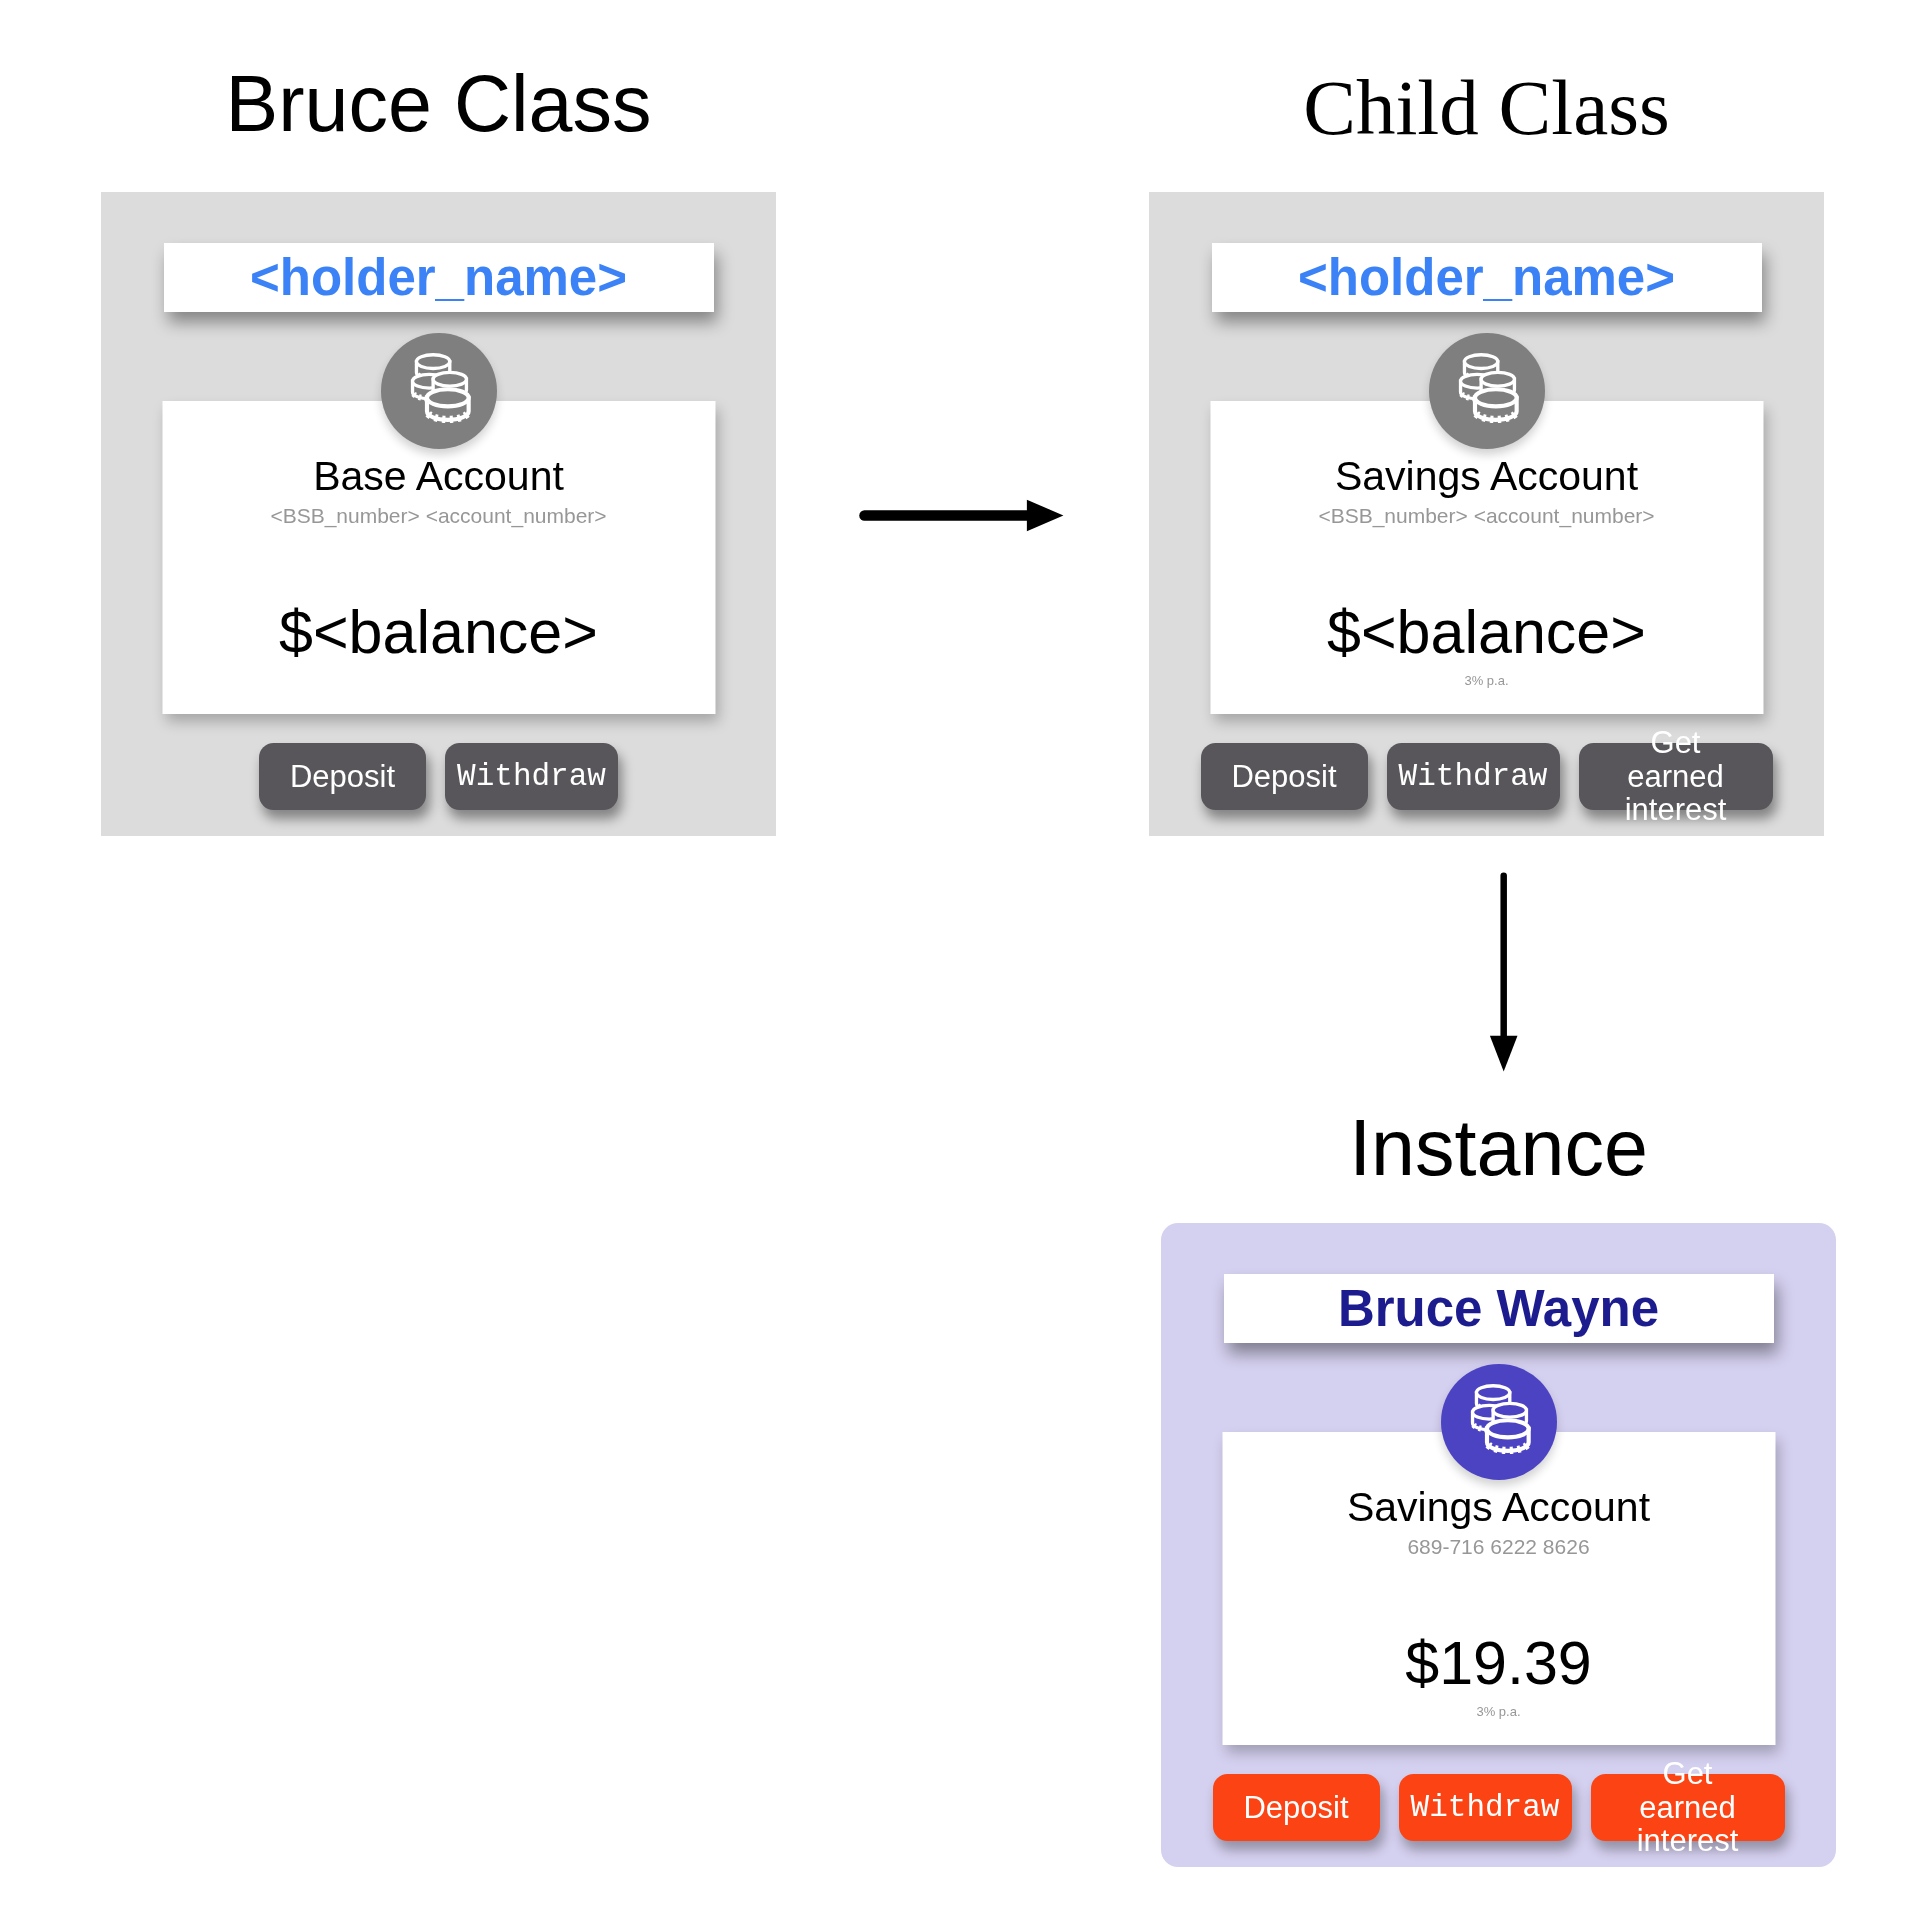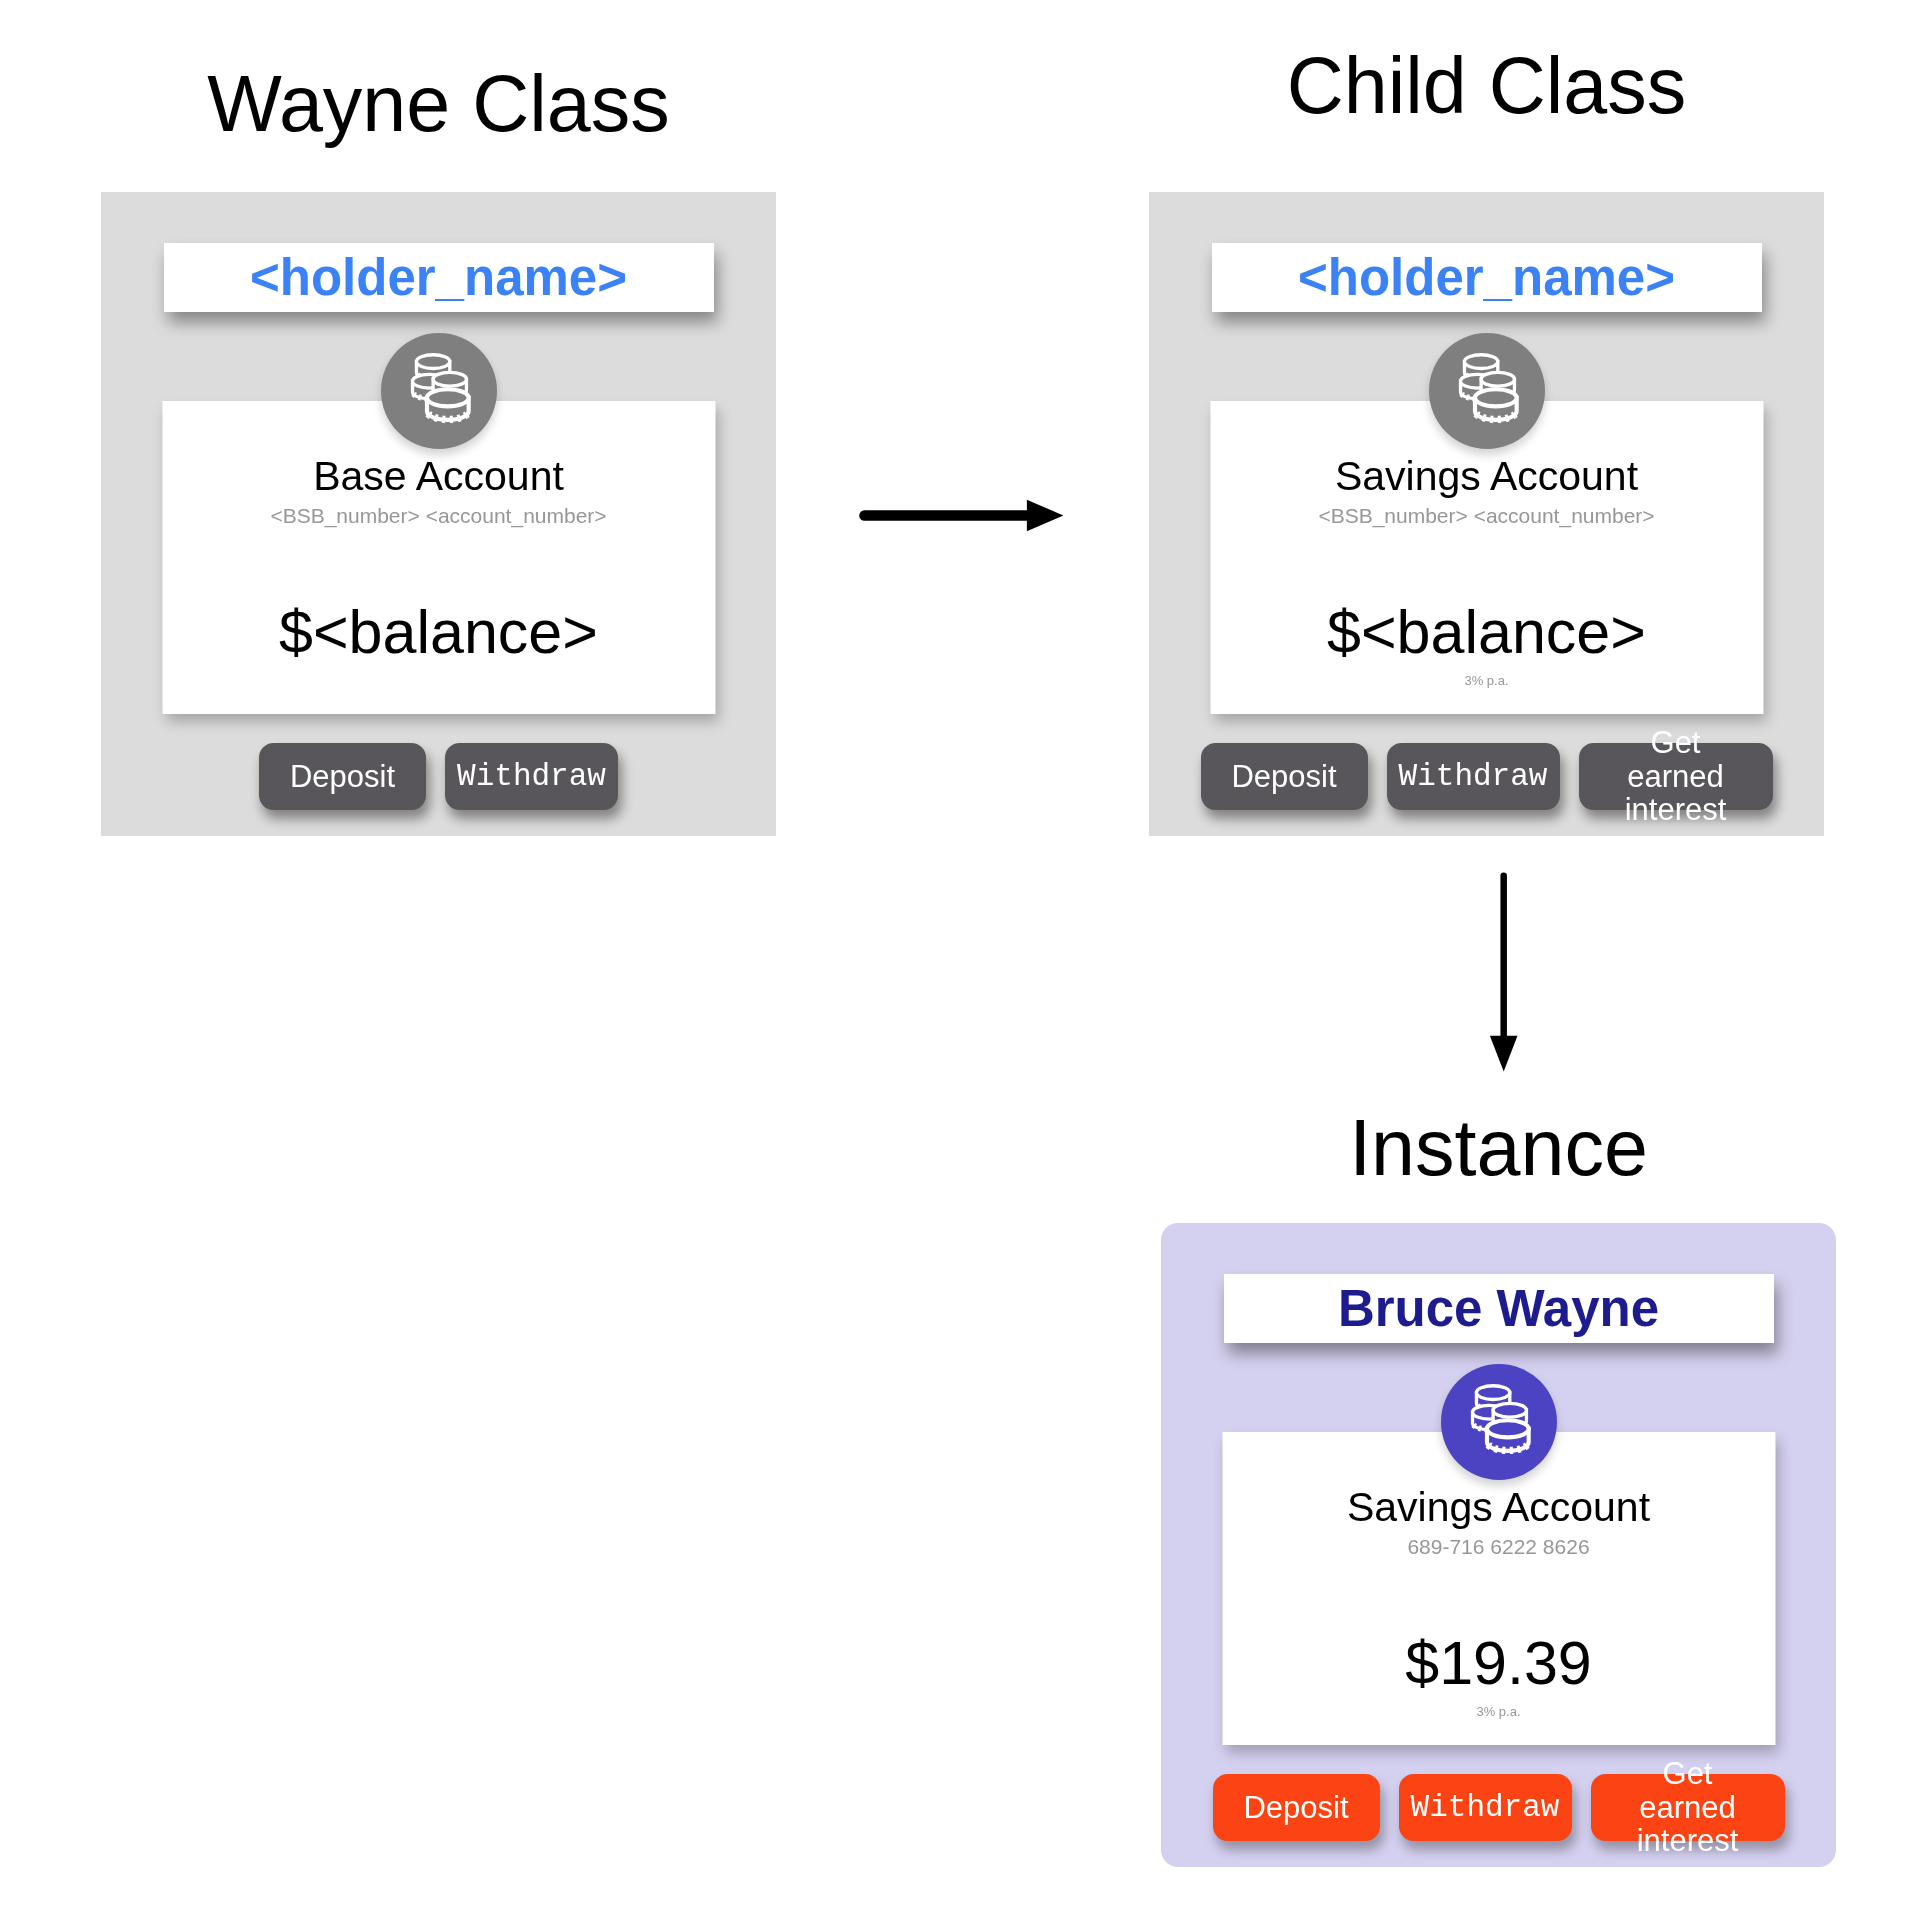--- a/index.html
+++ b/index.html
@@ -66,22 +66,22 @@
 <svg width="0" height="0" style="position:absolute">
   <defs>
     <g id="coin">
       <path d="M-17,0 L-17,11 A17,7 0 0,0 17,11 L17,0 Z" fill="currentColor" stroke="#ffffff" stroke-width="3.4"></path>
       <path d="M-16,13 A17,7 0 0,0 16,13" fill="none" stroke="#ffffff" stroke-width="6" stroke-dasharray="2.6 3.6"></path>
       <ellipse cx="0" cy="0" rx="17" ry="7" fill="currentColor" stroke="#ffffff" stroke-width="3.4"></ellipse>
     </g>
   </defs>
 </svg>
 
-<div class="section-title" style="left:101px;top:57px;">Wayne Class</div>
-<div class="section-title" style="left:1149px;top:39px;">Child Class</div>
+<div class="section-title" style="left:101px;top:57px;">Bruce Class</div>
+<div class="section-title" style="left:1149px;top:61px;font-family:Liberation Serif, serif;">Child Class</div>
 <div class="section-title" style="left:1161px;top:1101px;">Instance</div>
 
 <div class="card gray" style="left:101px;top:192px;">
   <div class="holder-bar">&lt;holder_name&gt;</div>
   <div class="icon-circle gray-circle">
     <svg viewBox="0 0 100 100">
       <use href="#coin" transform="translate(44,20)"></use>
       <use href="#coin" transform="translate(40,40)"></use>
       <use href="#coin" transform="translate(61,38)"></use>
       <use href="#coin" transform="translate(59,57) scale(1.25)"></use>

